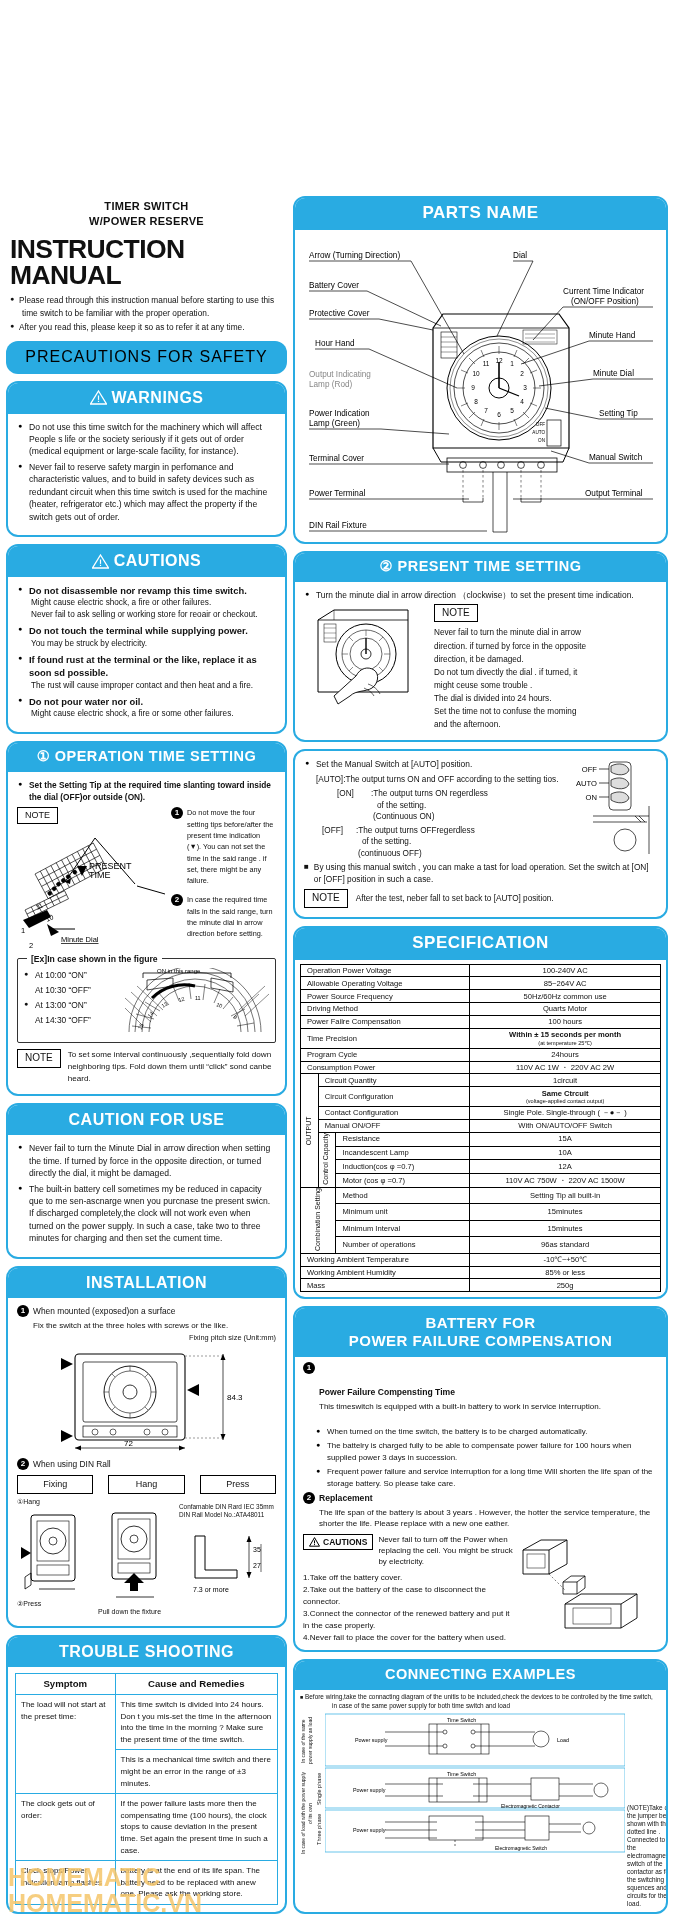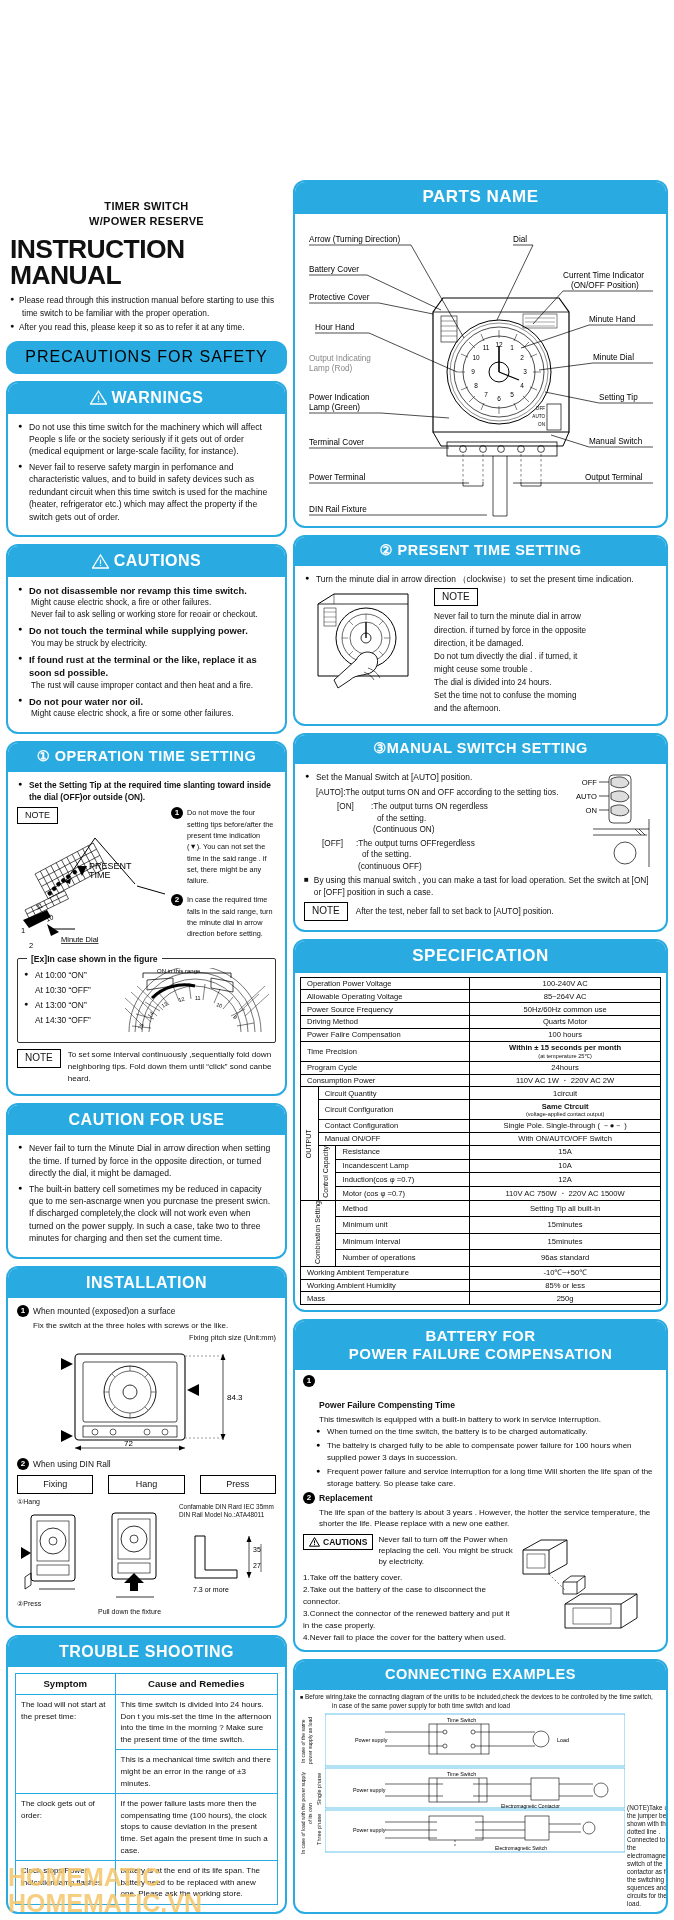--- a/index.html
+++ b/index.html
@@ -721,21 +721,20 @@
               <div>The dial is divided into 24 hours.</div>
               <div>Set the time not to confuse the moming</div>
               <div>and the afternoon.</div>
             </div>
           </div>
         </div>
       </div>
     </div>
 
     <div class="panel">
-      <div class="panel-head small">③MANUAL SWITCH SETTING</div>
       <div class="panel-body">
         <div style="display:flex;">
           <div style="flex:1;">
             <ul class="blist">
               <li style="font-size:8.4px">Set the Manual Switch at [AUTO] position.</li>
             </ul>
             <div style="font-size:8.2px; padding-left:12px; line-height:1.45;">[AUTO]:The output turns ON and OFF according to the setting tios.</div>
             <div style="display:flex; gap:2px; padding-left:18px; margin-top:3px;">
               <div style="width:32px; font-size:8.2px;margin-left:15px;">[ON]</div>
               <div style="font-size:8.2px; line-height:1.4;">
@@ -907,21 +906,21 @@
       <div class="panel-head two">
         <div>BATTERY FOR</div>
         <div>POWER FAILURE COMPENSATION</div>
       </div>
       <div class="panel-body" style="padding:5px 8px 6px;">
         <div class="step">
           <span class="circnum">1</span>
           <span style="font-size:8.6px;margin-top:24px;" class="bold">Power Failure Compensting Time</span>
         </div>
         <div style="font-size:8px; padding-left:16px; line-height:1.4;">This timeswitch is equipped with a built-in battery to work in service interruption.</div>
-        <ul class="blist" style="padding-left:12px; margin-top:1px; font-size:7.9px;">
+        <ul class="blist" style="padding-left:12px; margin-top:14px; font-size:7.9px;">
           <li>When turned on the time switch, the battery is to be charged automatically.</li>
           <li>The battelry is charged fully to be able to compensate power failure for 100 hours when supplied power 3 days in succession.</li>
           <li>Frequent power failure and service interruption for a long time Will shorten the life span of the storage battery. So please take care.</li>
         </ul>
         <div class="step" style="margin-top:2px;">
           <span class="circnum">2</span>
           <span style="font-size:8.6px;" class="bold">Replacement</span>
         </div>
         <div style="font-size:8px; padding-left:16px; line-height:1.4;">The life span of the battery is about 3 years . However, the hotter the service temperature, the shorter the life. Please replace with a new one eather.</div>
 

